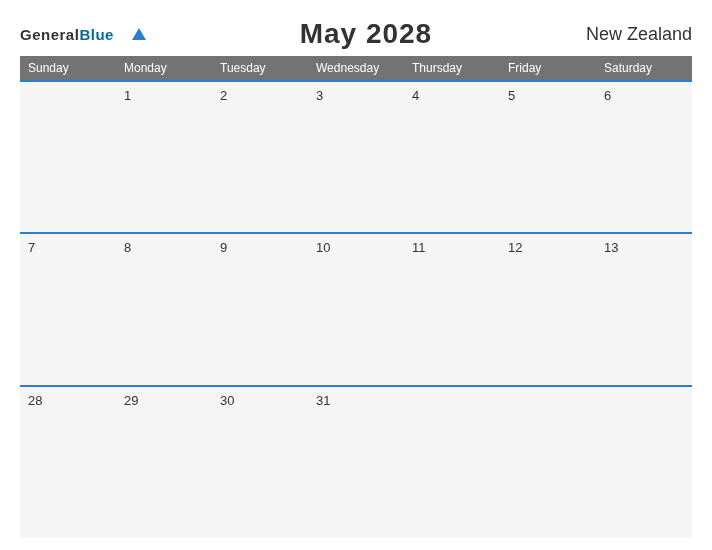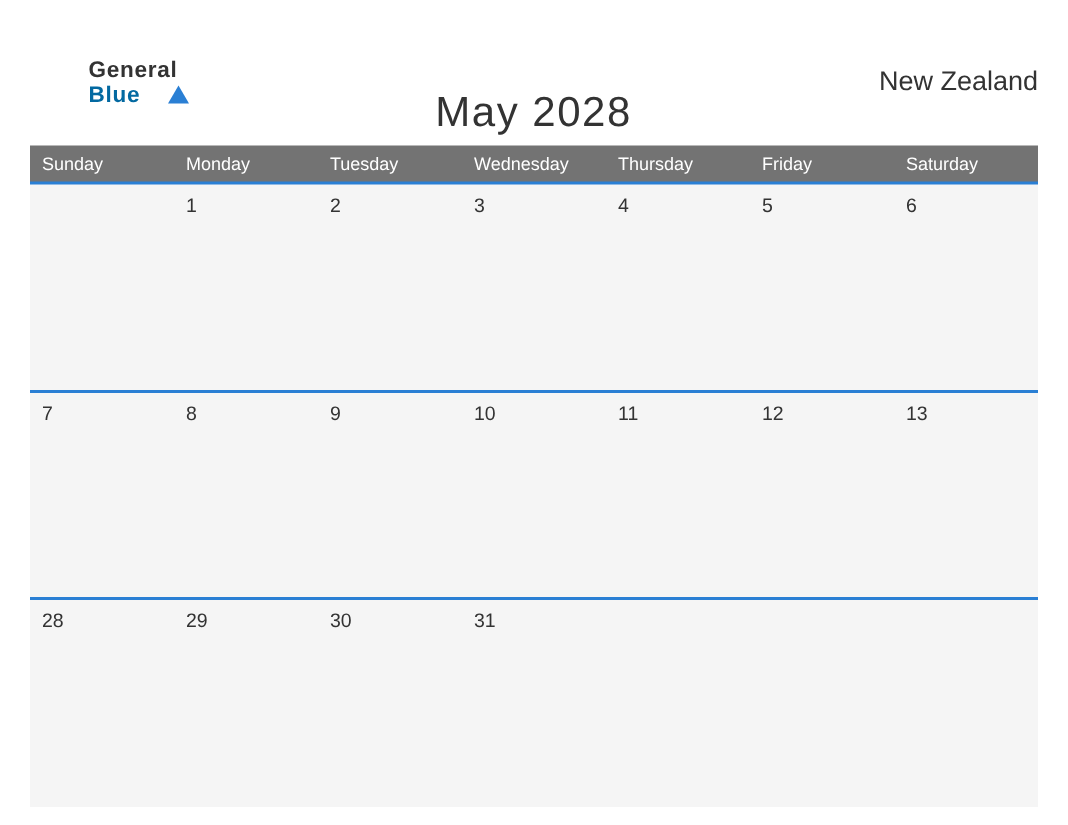--- a/index.html
+++ b/index.html
@@ -17,23 +17,22 @@
     .header-row {
       width: 100%;
       display: flex;
       align-items: center;
       justify-content: space-between;
       margin-bottom: 6px;
     }
 
     .logo {
       display: flex;
-      flex-direction: column;
+      flex-direction: row;
       align-items: flex-start;
-      margin-left: 39px;
     }
 
     .logo-general {
       font-size: 15px;
       font-weight: bold;
       color: #333;
       letter-spacing: 0.5px;
     }
 
     .logo-blue {
@@ -52,23 +51,22 @@
       border-left: 7px solid transparent;
       border-right: 7px solid transparent;
       border-bottom: 12px solid #2a7fd4;
       margin-left: 2px;
       margin-bottom: 1px;
     }
 
     .month-title {
       font-size: 28px;
       color: #333;
-      font-weight: normal;
+      font-weight: bold;
       letter-spacing: 1px;
-      margin-top: 41px;
     }
 
     .country-label {
       font-size: 18px;
       color: #333;
       font-weight: normal;
     }
 
     .calendar {
       width: 100%;

